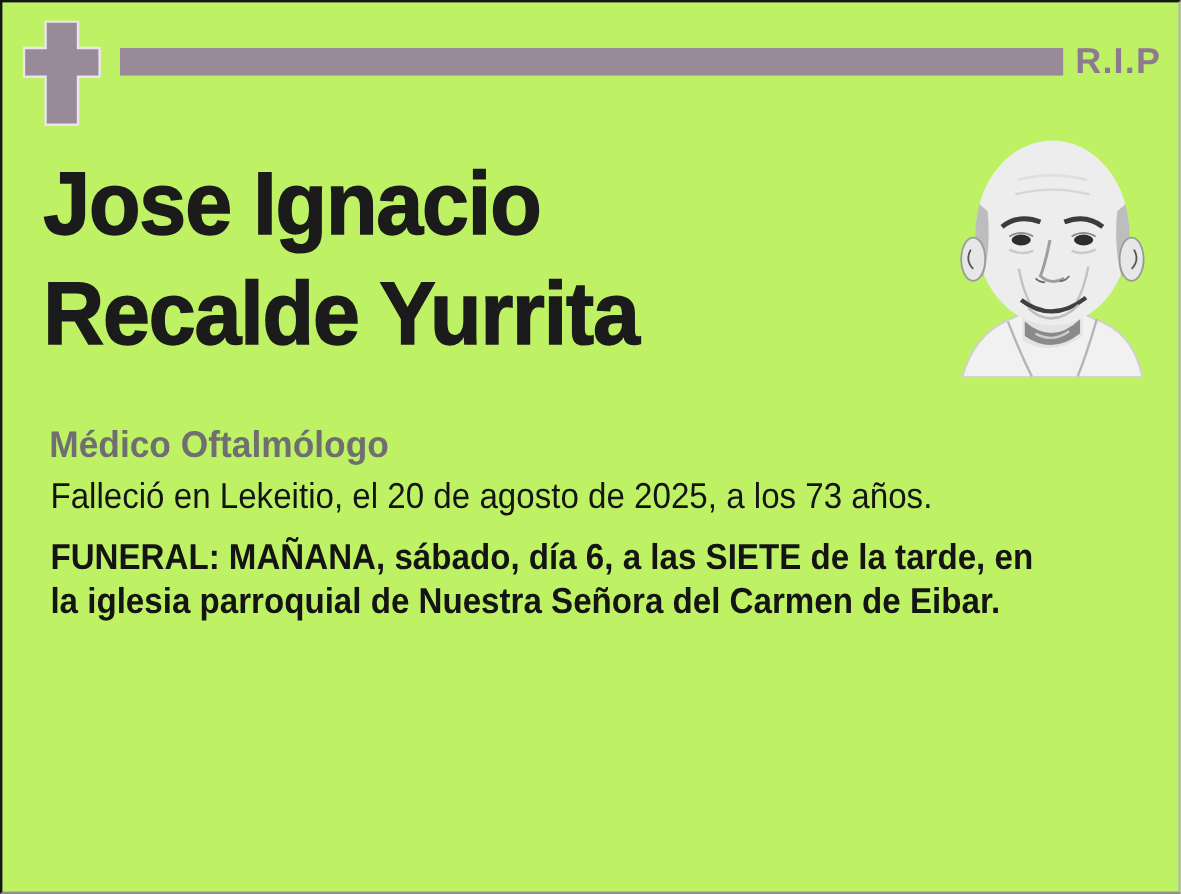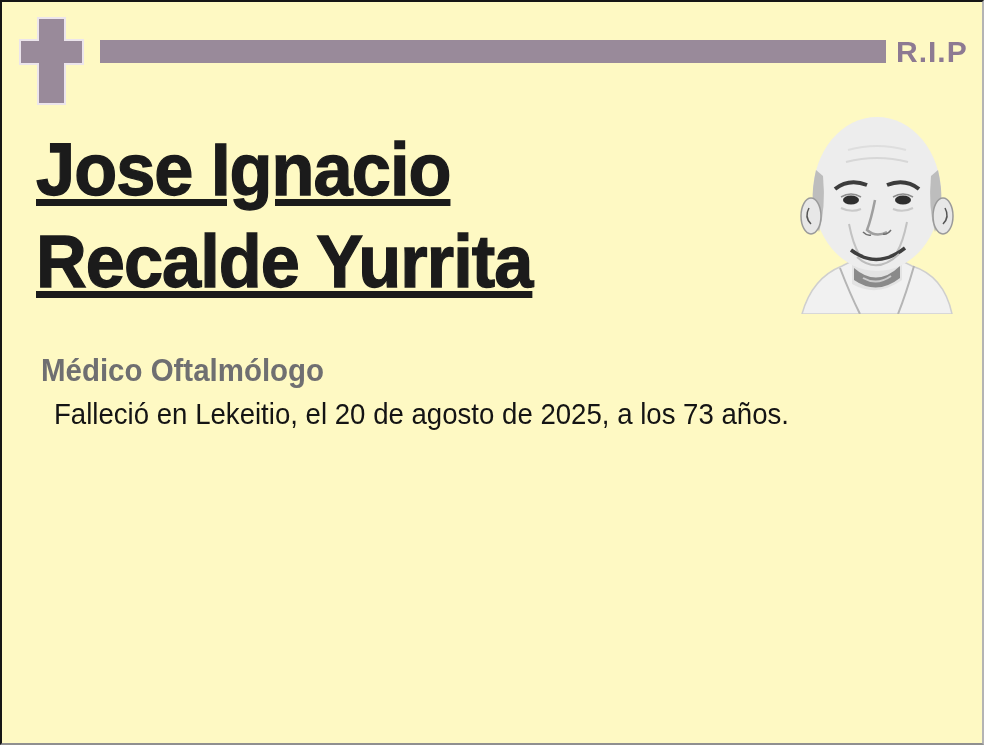--- a/index.html
+++ b/index.html
@@ -1,50 +1,50 @@
 <!DOCTYPE html>
 <html><head>
 <meta charset="utf-8">
 <style>
   html,body { margin:0; padding:0; background:#ffffff; }
   .sheet {
     position:relative; width:984px; height:745px; box-sizing:border-box;
-    background:#fef9c3; overflow:hidden;
+    background:#bef264; overflow:hidden;
     border-style:solid; border-width:2px;
     border-color:#161616 #b4b4b4 #8f8f8f #161616;
     font-family:"Liberation Sans", sans-serif;
   }
   
   .cross { position:absolute; left:17px; top:15px; }
   .bar { position:absolute; left:98px; top:38px; width:786px; height:23px; background:#998a9a; }
   .rip {
     position:absolute; left:894px; top:33px; width:80px;
     font-size:30px; font-weight:700; letter-spacing:1px; color:#8d7a92; white-space:nowrap;
   }
   
   .portrait { position:absolute; left:786px; top:106px; width:178px; height:206px; }
   
   .name {
     position:absolute; left:34px; top:122px; margin:0;
-    font-size:74px; line-height:92px; font-weight:700; color:#1b1b1b; letter-spacing:-1px;text-decoration:underline;
+    font-size:74px; line-height:92px; font-weight:700; color:#1b1b1b; letter-spacing:-1px;
   }
   .name .line {
     display:block; white-space:nowrap;
     transform:scaleX(0.95); transform-origin:0 50%;
     -webkit-text-stroke:1.3px #1b1b1b;
   }
   
   .profession {
     position:absolute; left:35px; top:347px; margin:4px;
     font-size:31px; font-weight:700; color:#6f6f71;
   }
   .profession .line { display:block; white-space:nowrap; transform:scaleX(0.95); transform-origin:0 50%; }
   
   .bodycopy { position:absolute; left:35px; top:393px; font-size:30px; line-height:37px; color:#141414; }
-  .bodycopy p { margin:0 0 14px 17px; }
+  .bodycopy p { margin:0 0 14px 5px; }
   .bodycopy .line { display:block; white-space:nowrap; transform:scaleX(0.92); transform-origin:0 50%; }
   .bold { font-weight:700; }
 </style>
 </head>
 <body>
 
 <div class="sheet">
 
   <svg class="cross" width="66" height="88" viewBox="0 0 66 88" aria-hidden="true">
     <path d="M19 1 h27 v22 h18 v24 h-18 v40 h-27 v-40 h-18 v-24 h18 Z" fill="#998a9a" stroke="#ece5ec" stroke-width="2"></path>
@@ -105,15 +105,19 @@
   </h1>
 
   <h2 class="profession">
     <span class="line">Médico Oftalmólogo</span>
   </h2>
 
   <div class="bodycopy">
     <p>
       <span class="line">Falleció en Lekeitio, el 20 de agosto de 2025, a los 73 años.</span>
     </p>
+    <p class="bold">
+      <span class="line">FUNERAL: MAÑANA, sábado, día 6, a las SIETE de la tarde, en</span>
+      <span class="line">la iglesia parroquial de Nuestra Señora del Carmen de Eibar.</span>
+    </p>
   </div>
 
 </div>
 
 </body></html>

